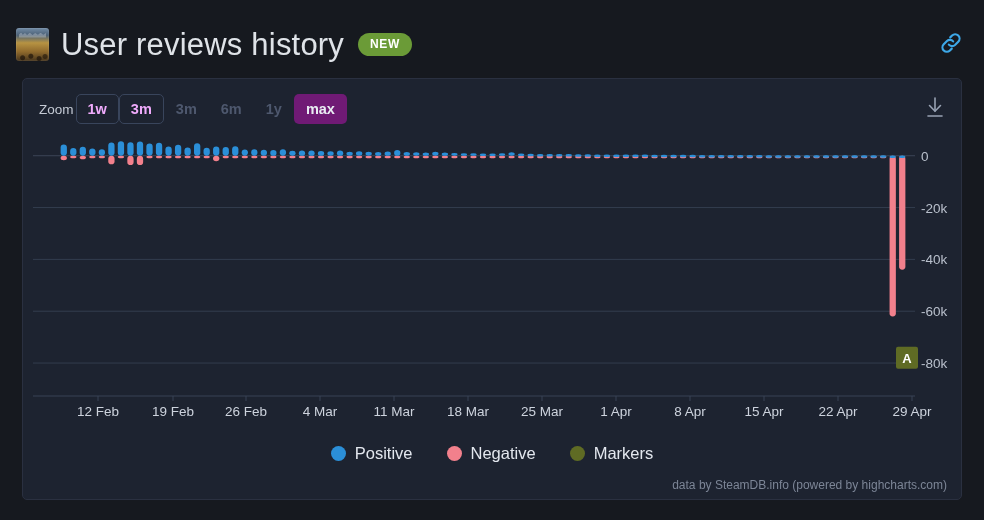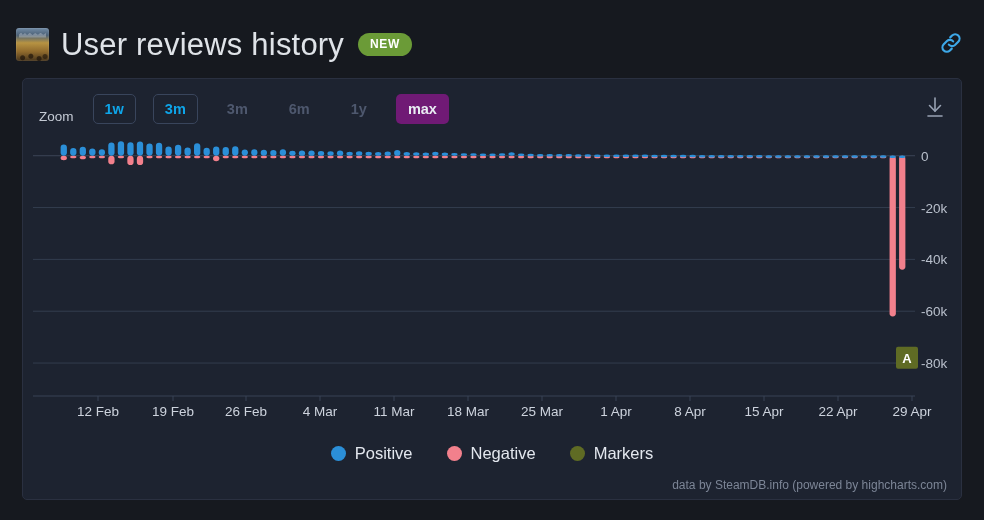--- a/index.html
+++ b/index.html
@@ -59,30 +59,30 @@
     width: 940px; height: 422px;
     background: #1d2330;
     border: 1px solid #2a3040;
     border-radius: 5px;
     overflow: hidden;
   }
 
   
   .zoom-row {
     position: absolute; left: 16px; top: 15px;
-    display: flex; align-items: flex-end; gap: 17px; height: 30px;
+    display: flex; align-items: center; gap: 0; height: 30px;
   }
   .zoom-label { color: #c4cad4; font-size: 13.5px; margin-right: 2px; }
   .zbtn {
     font-size: 14.5px; font-weight: bold; line-height: 1;
     padding: 7px 11px; border-radius: 5px;
     border: 1px solid transparent; background: transparent;
     color: #55607a; cursor: pointer; white-space: nowrap;
   }
-  .zbtn.enabled { color: #0ea5e9; border-color: #39455c; }
+  .zbtn.enabled { color: #f0abfc; border-color: #39455c; }
   .zbtn.disabled { color: #4e586e; cursor: default; }
   .zbtn.selected { color: #e9edf3; background: #701a75; border-color: transparent; }
 
   .dl-icon {
     position: absolute; right: 14px; top: 16px;
     width: 24px; height: 26px; color: #98a2b3; cursor: pointer;
   }
   .dl-icon svg { display: block; }
 
   

